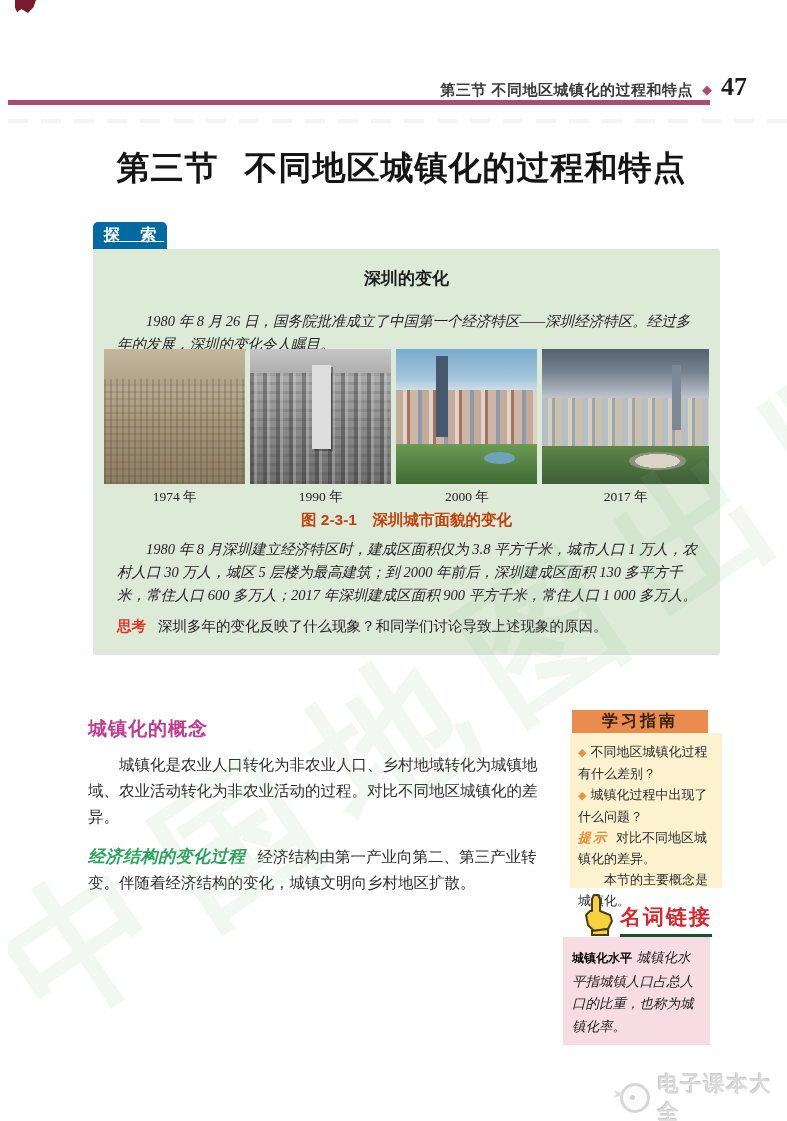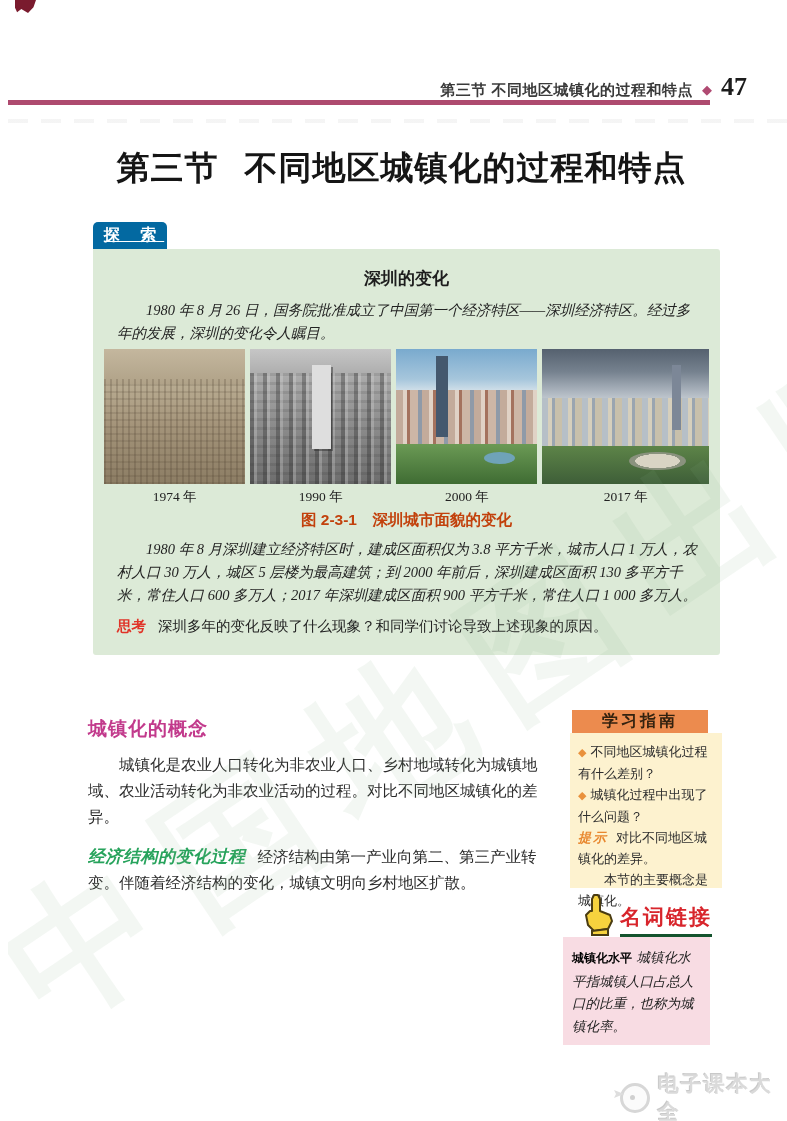--- a/index.html
+++ b/index.html
@@ -25,21 +25,21 @@
   .chapter-title .t1 { margin-right:26px; }
 
   
   .explore-tab { position:absolute; left:85px; top:222px; width:74px; height:27px; background:#0369a1;
     border-radius:5px 5px 0 0; color:#fff; font-size:16px; font-weight:bold; letter-spacing:8px;
     display:flex; align-items:center; justify-content:center; padding-left:8px;text-decoration:underline; }
   .explore-box { position:absolute; left:85px; top:249px; width:627px; height:406px; background:#dcead7; border-radius:0 3px 3px 3px; }
   .eb-title { position:absolute; top:18px; width:100%; text-align:center; font-size:17px; font-weight:bold; color:#1d1d1d; }
   .eb-para { position:absolute; left:24px; right:22px; font-family:"Liberation Serif", serif; font-style:italic;
     font-size:14.5px; line-height:23px; color:#222; text-indent:2em; }
-  .eb-para1 { top:50px;font-style:italic; }
+  .eb-para1 { top:61px;font-style:italic; }
   .eb-para2 { top:289px; }
   .photo-row { position:absolute; left:11px; right:11px; top:100px; height:135px; display:flex; gap:5px; }
   .photo { position:relative; flex:1; overflow:hidden; }
   .photo.p2017 { flex:1.18; }
   .ph-layer { position:absolute; left:0; right:0; }
   
   .p1982 { background:linear-gradient(180deg,#cfc4ad 0%,#b7aa90 28%,#a39379 58%,#8c7d64 100%); }
   .p1982 .tex { top:22%; bottom:0;
     background:repeating-linear-gradient(90deg,rgba(74,60,44,.22) 0 2px,transparent 2px 6px),
                repeating-linear-gradient(0deg,rgba(74,60,44,.15) 0 2px,transparent 2px 7px); }

